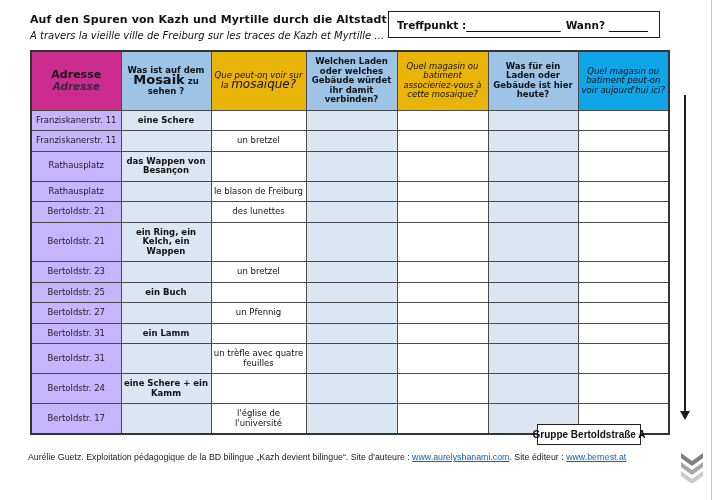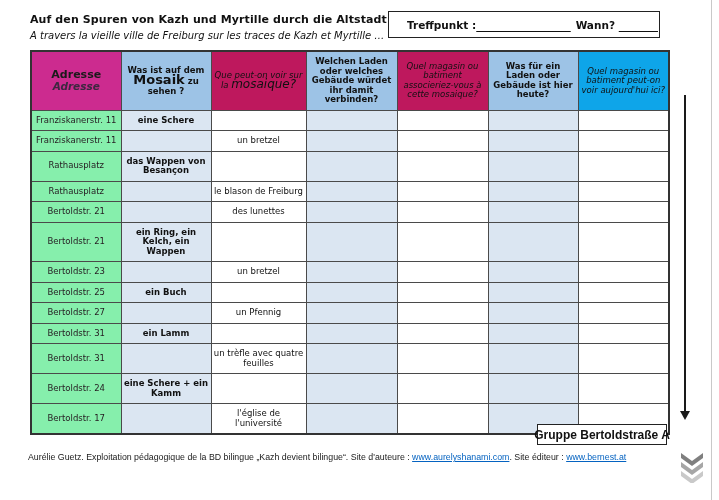--- a/index.html
+++ b/index.html
@@ -20,64 +20,64 @@
     font-size:11px; font-weight:bold; letter-spacing:.1px;
   }
   .title-fr {
     position:absolute; left:30px; top:30px;
     font-size:10px; font-style:italic;
   }
   
   .meeting-box {
     position:absolute; left:388px; top:11px; width:272px; height:27px;
     border:1.5px solid #222; background:#fff;
-    display:flex; align-items:center; padding:0 18px;
+    display:flex; align-items:center; padding:0 8px;
     font-size:10.5px; font-weight:bold; white-space:nowrap; overflow:hidden;
   }
   .meeting-box .blank { font-weight:bold; letter-spacing:-1px; }
   .meeting-box .wann { margin-left:6px; }
   
   table.worksheet {
     position:absolute; left:30px; top:50px;
     width:638px; table-layout:fixed; border-collapse:collapse;
   }
   table.worksheet td, table.worksheet th {
     border:1px solid #4a4a4a;
     font-size:8.5px; line-height:9.5px;
     text-align:center; vertical-align:middle;
     padding:5px 2px; overflow:hidden;
   }
   table.worksheet { border:2px solid #333; }
   th.h-addr { background:#cc2b8f; }
   th.h-addr .a1 { display:block; font-size:11px; font-weight:bold; color:#1a1a1a; }
   th.h-addr .a2 { display:block; font-size:10.5px; font-weight:bold; font-style:italic; color:#3d2740; margin-top:3px; }
   th.h-blue { background:#9dc3e6; font-weight:bold; }
-  th.h-white { background:#be185d; font-weight:normal; font-style:italic;margin-left:11px; }
+  th.h-white { background:#eab308; font-weight:normal; font-style:italic;margin-left:11px; }
   th.h-last { background:#0ea5e9; font-weight:normal; font-style:italic; }
   th .bigword { font-size:13px; font-weight:bold; }
   th .bigword-fr { font-size:12px; font-style:italic; font-weight:normal;text-align:right; }
-  td.addr { background:#86efac; font-size:8px; color:#241a20; }
+  td.addr { background:#c4b5fd; font-size:8px; color:#241a20; }
   td.c-de { background:#dbe6f2; font-weight:bold; }
   td.c-fr { background:#ffffff; }
   td.blue { background:#dbe6f2; }
   td.white { background:#ffffff; }
   
   .v-arrow { position:absolute; left:684px; top:95px; width:2px; height:318px; background:#1a1a1a; }
   .v-arrow-head {
     position:absolute; left:680px; top:411px;
     width:0; height:0;
     border-left:5px solid transparent; border-right:5px solid transparent;
     border-top:9px solid #1a1a1a;
   }
   
   .group-box {
-    position:absolute; left:537px; top:424px; width:130px; height:21px;
+    position:absolute; left:537px; top:424px; width:104px; height:21px;
     border:1.5px solid #222; background:#fff;
     display:flex; align-items:center; justify-content:center;
-    font-size:12px; font-weight:bold; font-family:"Liberation Sans", sans-serif;
+    font-size:10px; font-weight:bold; font-family:"Liberation Sans", sans-serif;
     white-space:nowrap;
   }
   
   .footer {
     position:absolute; left:28px; top:452px; width:640px;
     font-family:"Liberation Sans", sans-serif;
     font-size:8.8px; color:#1a1a1a; white-space:nowrap;
   }
   .footer a { color:#0563c1; text-decoration:underline; cursor:pointer; }
   

